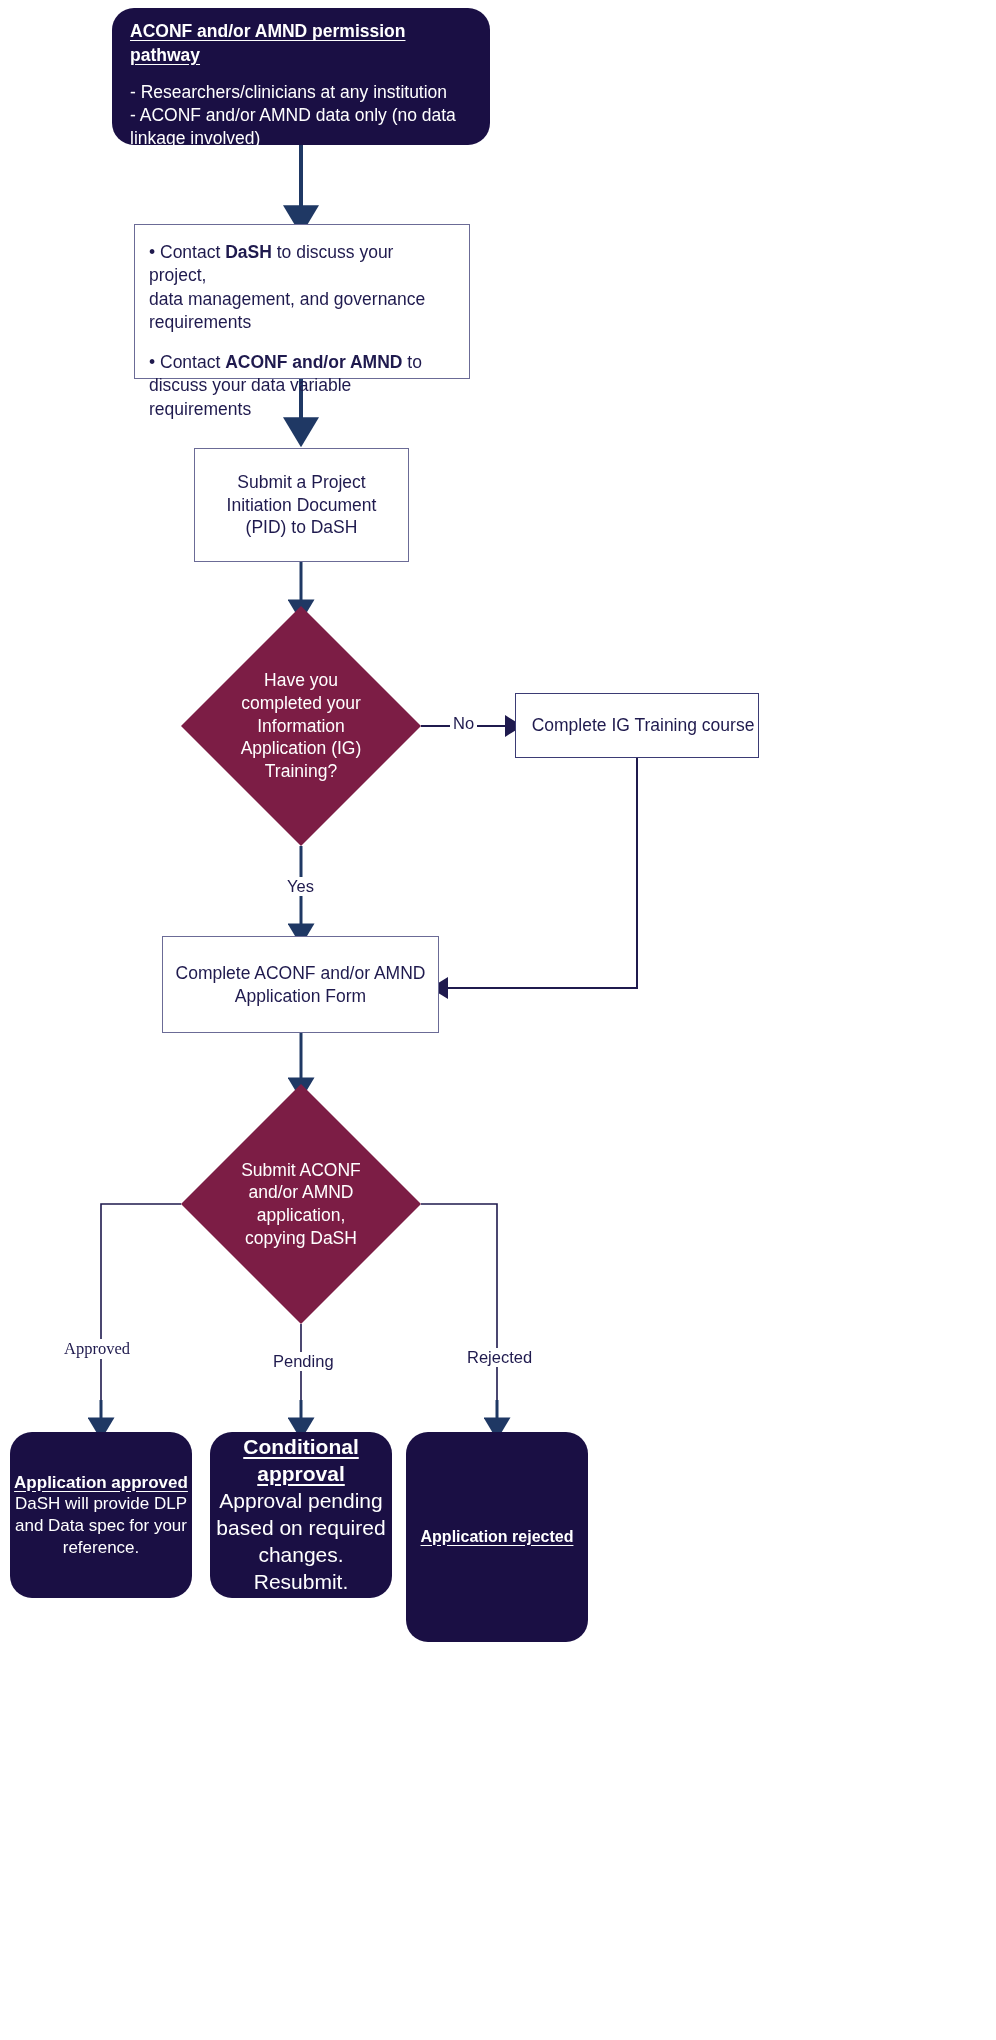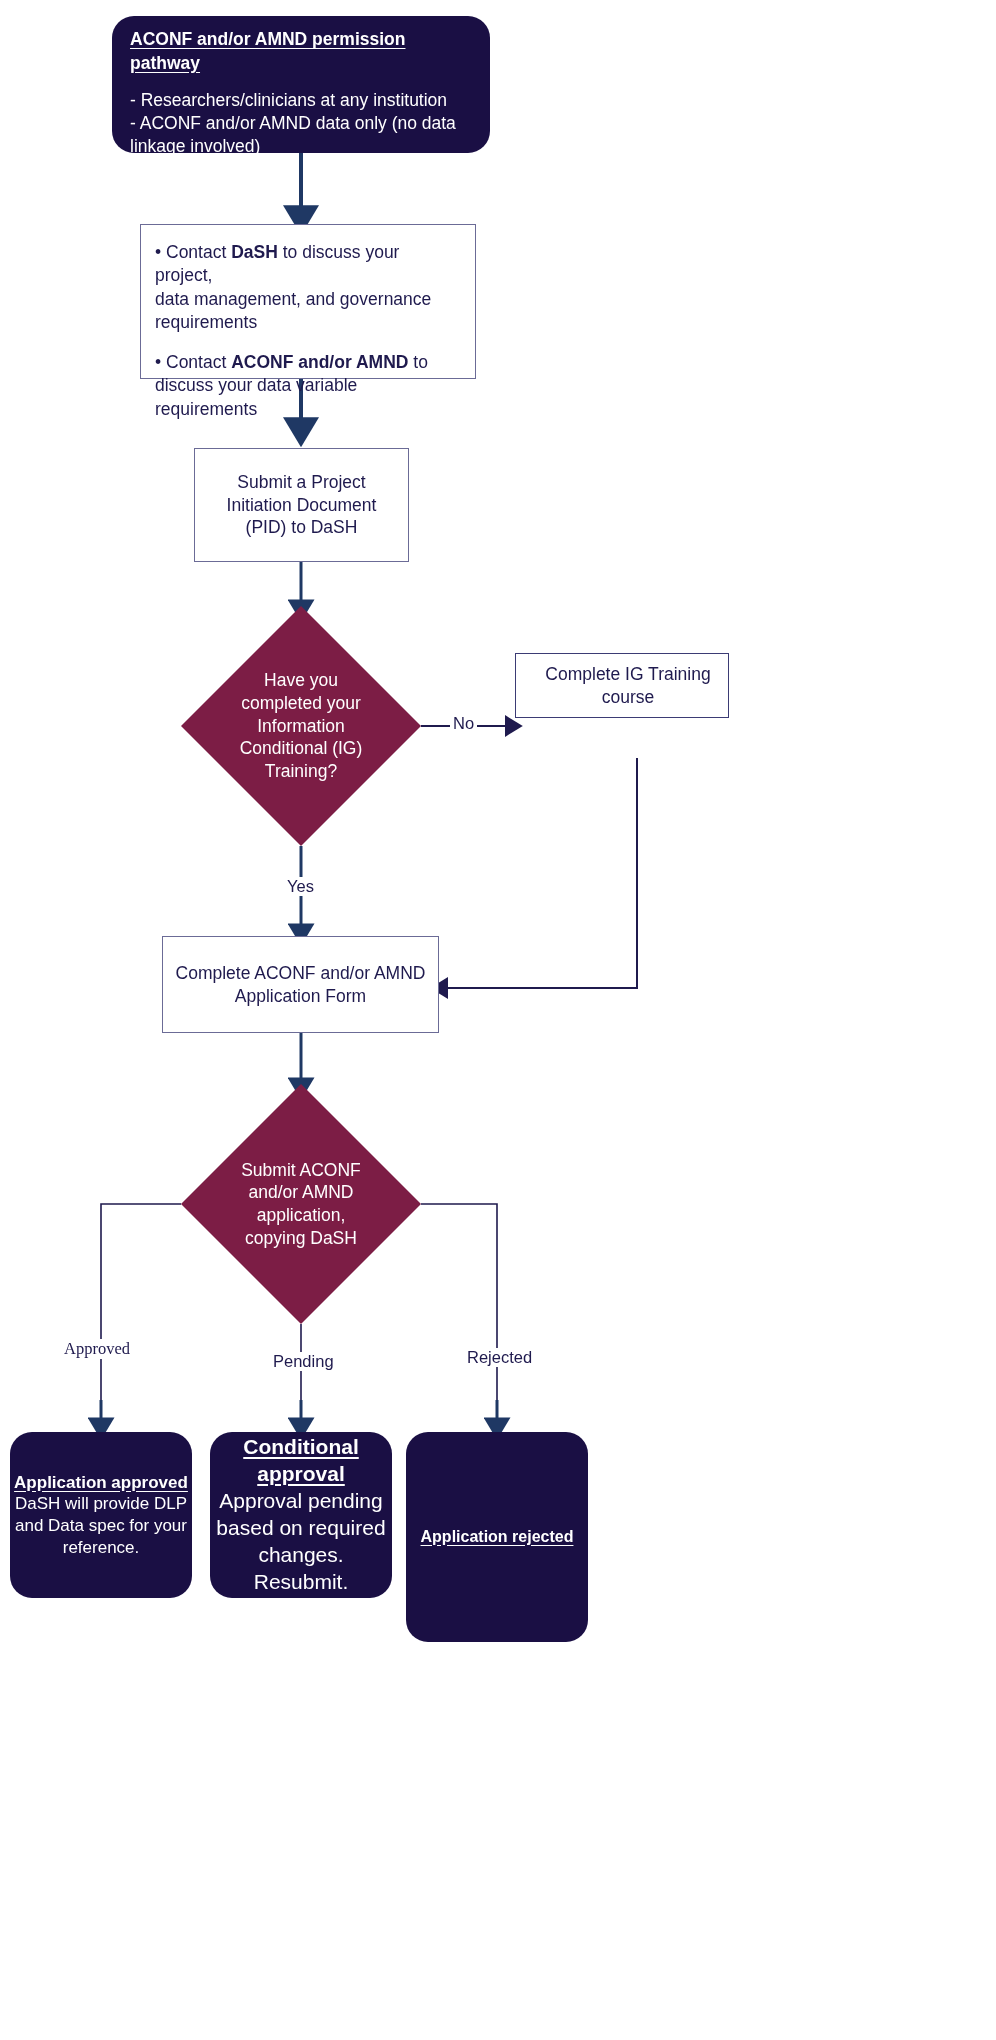--- a/index.html
+++ b/index.html
@@ -145,31 +145,31 @@
     <line x1="301" y1="1033" x2="301" y2="1084" stroke="#1f3864" stroke-width="3" marker-end="url(#navyArrow)"></line>
 
     <path d="M181,1204 L101,1204 L101,1410" fill="none" stroke="#1f1a4e" stroke-width="1.6"></path>
     <line x1="101" y1="1400" x2="101" y2="1424" stroke="#1f3864" stroke-width="3" marker-end="url(#navyArrow)"></line>
     <path d="M301,1324 L301,1410" fill="none" stroke="#1f1a4e" stroke-width="1.6"></path>
     <line x1="301" y1="1400" x2="301" y2="1424" stroke="#1f3864" stroke-width="3" marker-end="url(#navyArrow)"></line>
     <path d="M421,1204 L497,1204 L497,1410" fill="none" stroke="#1f1a4e" stroke-width="1.6"></path>
     <line x1="497" y1="1400" x2="497" y2="1424" stroke="#1f3864" stroke-width="3" marker-end="url(#navyArrow)"></line>
   </svg>
 
-  <div class="node terminator" style="left:112px; top:16px; width:378px; height:137px; align-items:center; justify-content:center; padding-top:18px;">
+  <div class="node terminator" style="left:112px; top:8px; width:378px; height:137px; align-items:center; justify-content:center; padding-top:18px;">
     <div class="term-body">
       <div class="t-title">ACONF and/or AMND permission pathway</div>
       <div style="height:14px"></div>
       <div>- Researchers/clinicians at any institution</div>
       <div>- ACONF and/or AMND data only (no data</div>
       <div>linkage involved)</div>
     </div>
   </div>
 
-  <div class="node process bullets" style="left:134px; top:224px; width:336px; height:155px;margin-left:6px;">
+  <div class="node process bullets" style="left:134px; top:224px; width:336px; height:155px;">
     <p><span>• Contact </span><b>DaSH</b><span> to discuss your project,</span></p>
     <p>data management, and governance</p>
     <p>requirements</p>
     <div class="gap"></div>
     <p><span>• Contact </span><b>ACONF and/or AMND</b><span> to</span></p>
     <p>discuss your data variable requirements</p>
   </div>
 
   <div class="node process" style="left:194px; top:432px; width:215px; height:114px; flex-direction:column;margin-top:16px;">
     <div>Submit a Project</div>
@@ -177,31 +177,31 @@
     <div>(PID) to DaSH</div>
   </div>
 
   <div class="diamond-wrap" style="left:181px; top:606px; width:240px; height:240px;">
     <div class="diamond-shape"></div>
     <div class="diamond-text">
       <div>
         <div>Have you</div>
         <div>completed your</div>
         <div>Information</div>
-        <div>Conditional (IG)</div>
+        <div>Application (IG)</div>
         <div>Training?</div>
       </div>
     </div>
   </div>
 
   <div class="edge-label" style="left:450px; top:714px;">No</div>
 
   <div class="edge-label" style="left:284px; top:877px;">Yes</div>
 
-  <div class="node process thin-border" style="left:515px; top:653px; width:214px; height:65px;padding-left:12px;">
+  <div class="node process thin-border" style="left:515px; top:693px; width:244px; height:65px;padding-left:12px;">
     <span>Complete IG Training course</span>
   </div>
 
   <div class="node process" style="left:162px; top:936px; width:277px; height:97px; flex-direction:column;">
     <div>Complete ACONF and/or AMND</div>
     <div>Application Form</div>
   </div>
 
   <div class="diamond-wrap" style="left:181px; top:1084px; width:240px; height:240px;">
     <div class="diamond-shape"></div>

